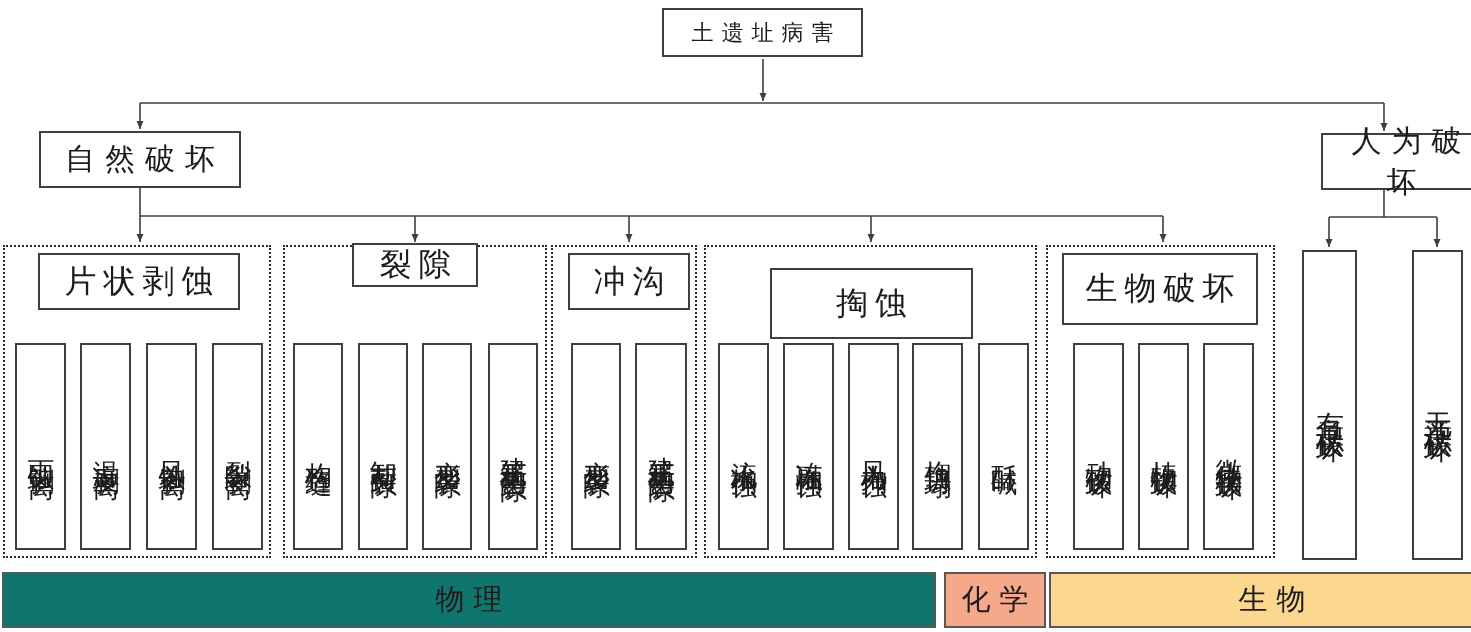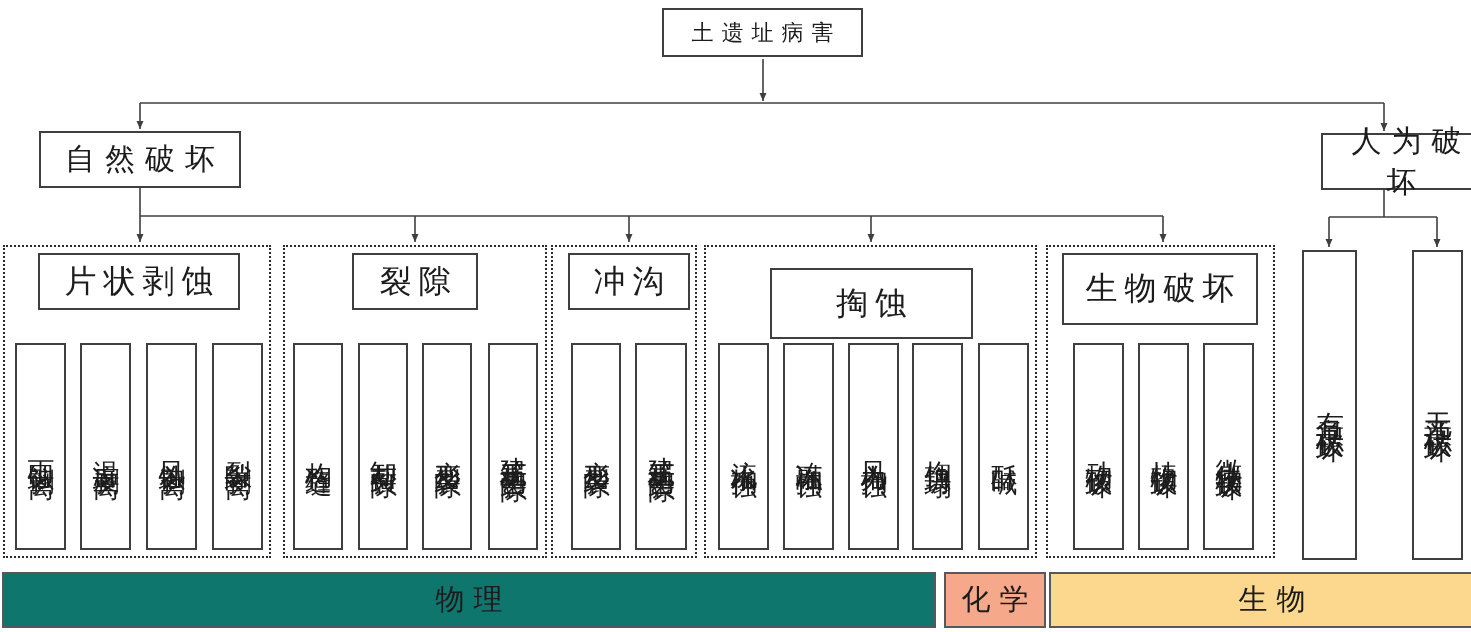--- a/index.html
+++ b/index.html
@@ -104,21 +104,21 @@
     <span>温度剥离</span>
     </div>
   <div class="vbox" style="left:146px;top:343px;width:51px;height:207px;">
     <span>风蚀剥离</span>
     </div>
   <div class="vbox" style="left:212px;top:343px;width:51px;height:207px;">
     <span>裂隙剥离</span>
     </div>
 
   <div class="sect" style="left:283px;top:245px;width:264px;height:313px;"></div>
-  <div class="box hdr" style="left:352px;top:253px;width:126px;height:57px;">
+  <div class="box hdr" style="left:352px;top:243px;width:126px;height:44px;">
     <span>裂隙</span>
   </div>
   <div class="vbox" style="left:293px;top:343px;width:50px;height:207px;">
     <span>构造缝</span>
     </div>
   <div class="vbox" style="left:358px;top:343px;width:50px;height:207px;">
     <span>卸荷裂隙</span>
     </div>
   <div class="vbox" style="left:422px;top:343px;width:50px;height:207px;">
     <span>变形裂隙</span>

